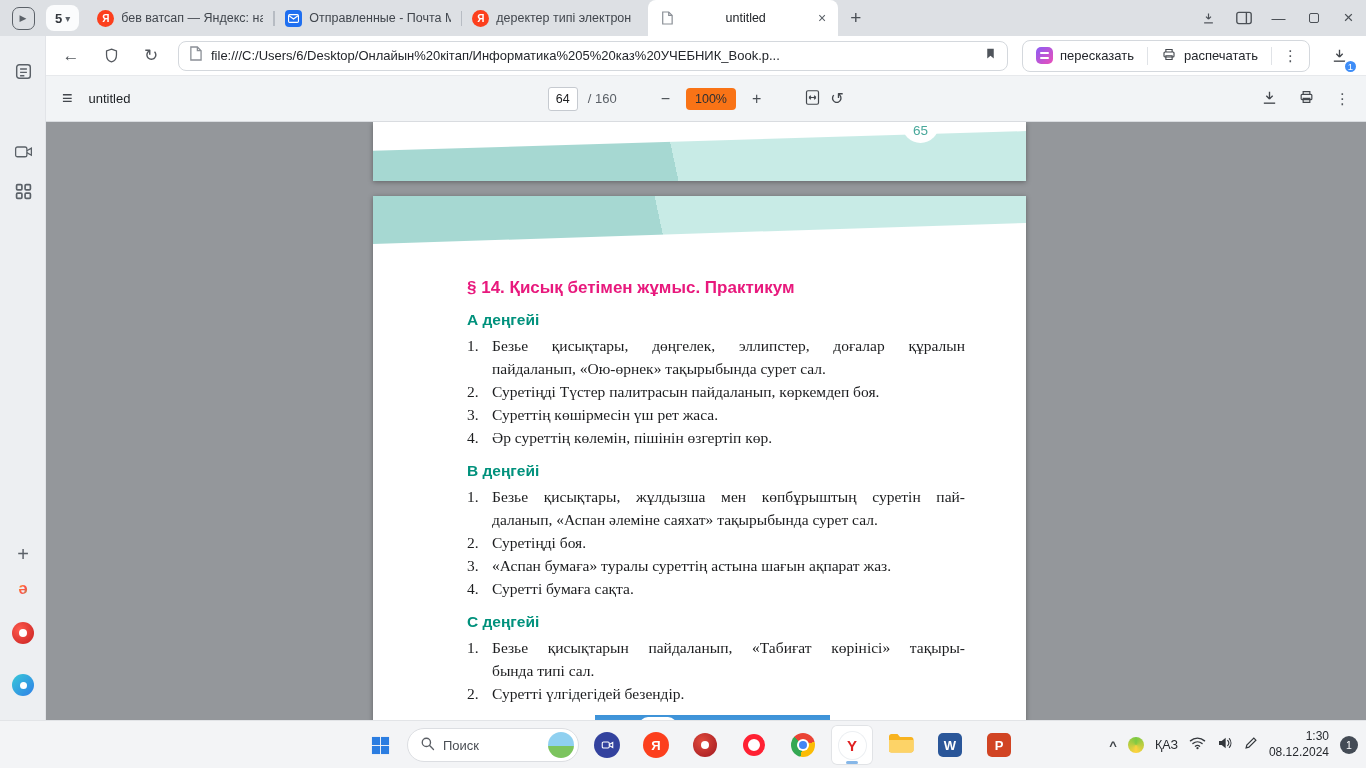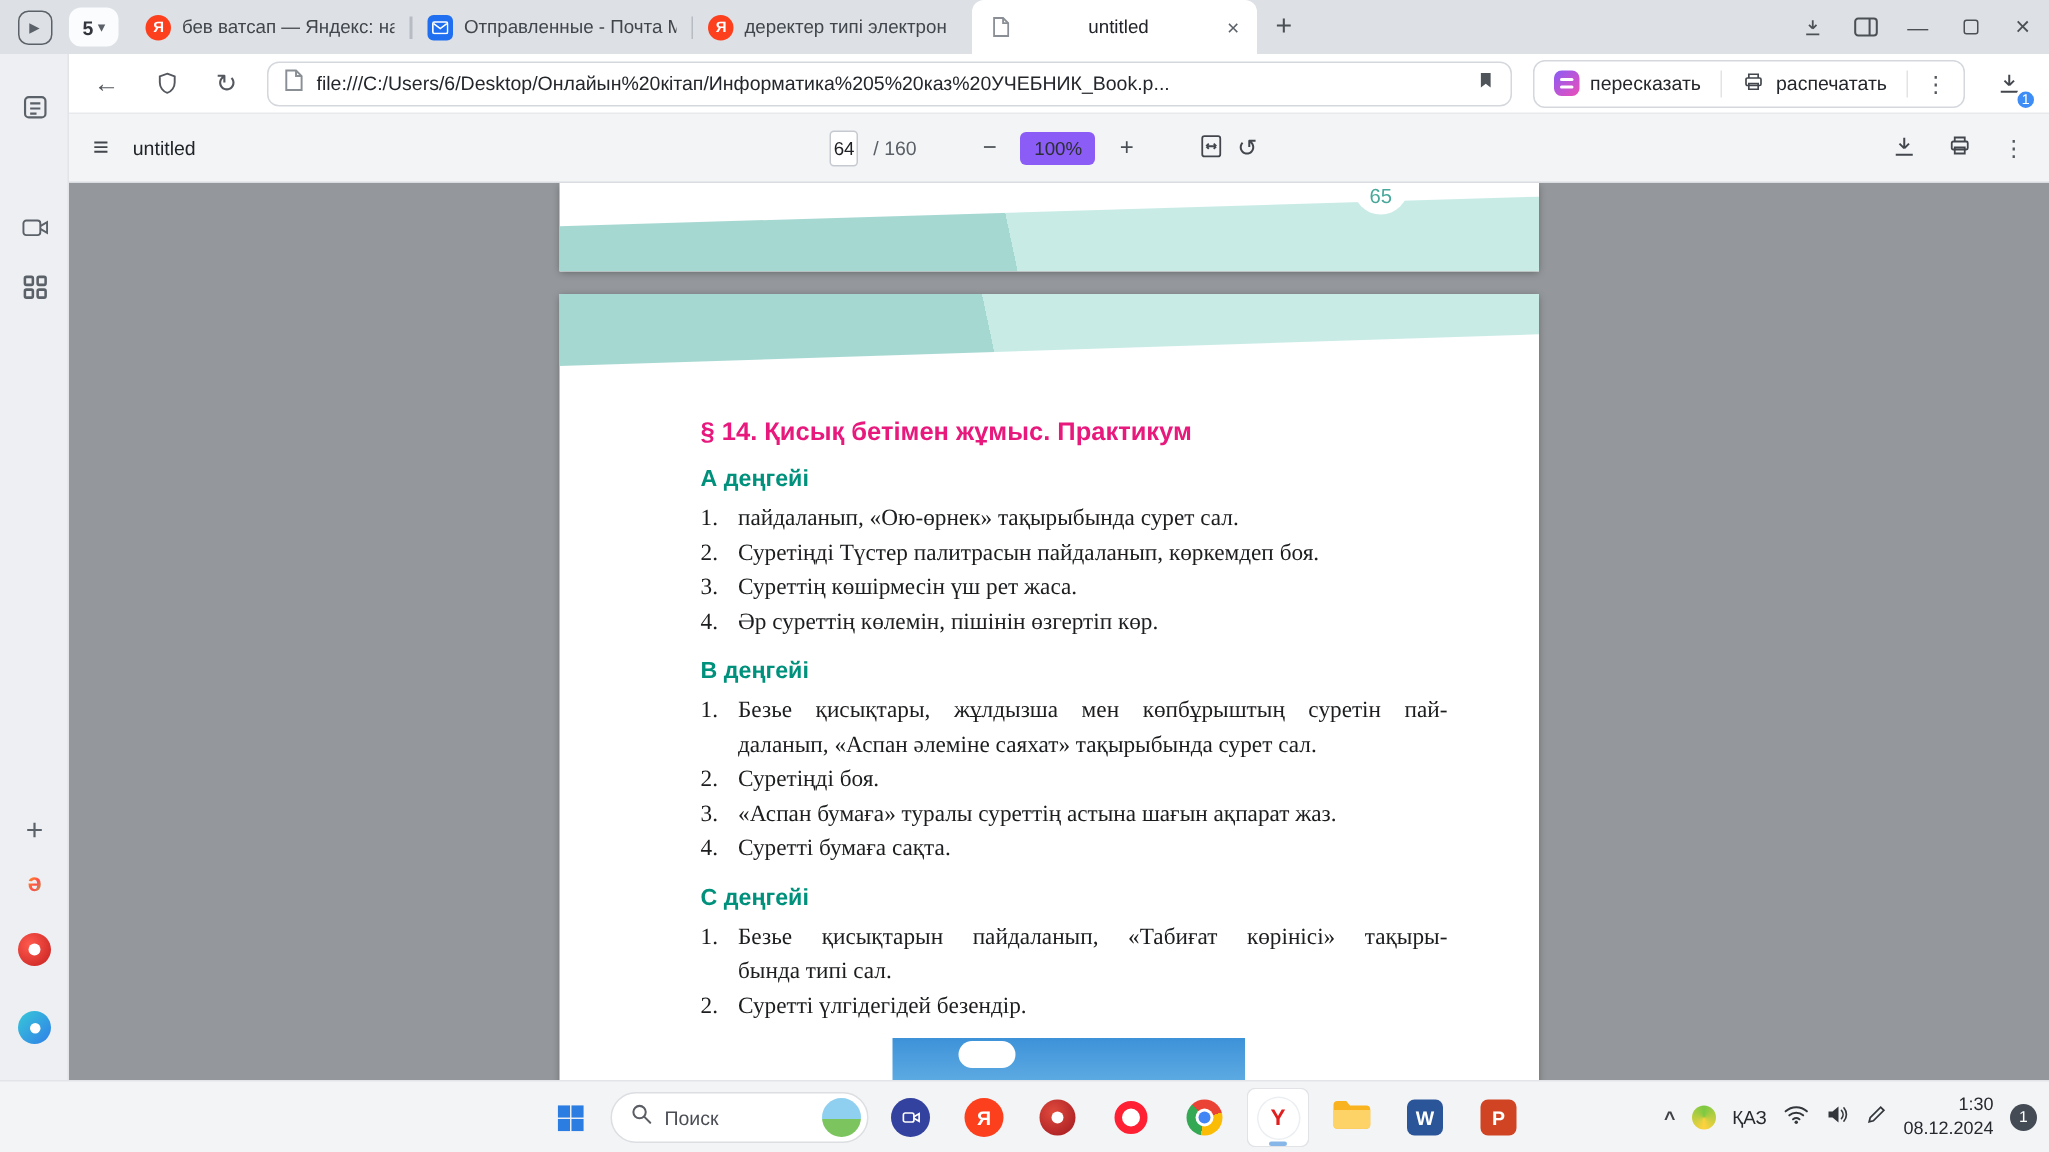--- a/index.html
+++ b/index.html
@@ -41,25 +41,25 @@
   .retellic { width:17px; height:17px; border-radius:5px; background:linear-gradient(135deg,#8a5cf5,#ec4fb8); display:flex; flex-direction:column; align-items:center; justify-content:center; gap:2.5px; flex:none; }
   .retellic i { display:block; width:9px; height:2px; background:#fff; border-radius:2px; }
   .dlbtn { position:relative; width:30px; height:30px; display:flex; align-items:center; justify-content:center; flex:none; }
   .dlbadge { position:absolute; bottom:-3px; right:-4px; background:#3e8df7; color:#fff; font-size:9.5px; min-width:15px; height:15px; border-radius:8px; display:flex; align-items:center; justify-content:center; border:2px solid #fff; }
 
   
   .pdftoolbar { position:absolute; top:76px; left:46px; width:1320px; height:46px; background:#f2f4f6; border-bottom:1px solid #d9dce0; display:flex; align-items:center; padding:0 16px; font-size:13px; color:#3c4045; }
   .burger { font-size:18px; color:#43474d; margin-right:16px; }
   .pdftitle { color:#202327; }
   .tcenter { margin:0 auto; display:flex; align-items:center; gap:10px; }
-  .page-input { width:19px; height:24px; border:1px solid #c6cad0; border-radius:3px; background:#fff; text-align:center; font-size:12.5px; color:#202124; font-family:inherit; }
+  .page-input { width:30px; height:24px; border:1px solid #c6cad0; border-radius:3px; background:#fff; text-align:center; font-size:12.5px; color:#202124; font-family:inherit; }
   .ptotal { color:#5a5f66; }
   .zspace { width:18px; }
   .zbtn { font-size:16px; color:#4a4f55; padding:0 6px; }
-  .zlevel { background:#8b5cf6; border-radius:4px; padding:4px 9px; font-size:12.5px; color:#2c2f33; }
+  .zlevel { background:#f97316; border-radius:4px; padding:4px 9px; font-size:12.5px; color:#2c2f33; }
   .tright { display:flex; align-items:center; gap:20px; }
   .rotate { font-size:16px; color:#43474d; }
 
   
   .sidebar { position:absolute; top:36px; left:0; width:46px; height:684px; background:#edeff2; border-right:1px solid #e2e4e8; }
   .sb-icon { position:absolute; left:10px; width:26px; height:26px; display:flex; align-items:center; justify-content:center; color:#5b6168; }
   .sb-plus { font-size:20px; }
   .sb-dots { font-size:16px; }
   .sb-az { font-weight:700; font-size:17px; background:linear-gradient(120deg,#ffb400,#ff4d4d 55%,#8bc34a); -webkit-background-clip:text; background-clip:text; color:transparent; }
   .sb-red { width:22px; height:22px; border-radius:50%; background:radial-gradient(circle at 35% 35%, #ff5a4e, #c61f1f); position:relative; }
@@ -316,20 +316,21 @@
     <div class="mpage">
       <div class="band2"></div>
       <div class="doccontent">
         <div class="doctitle">§ 14. Қисық бетімен жұмыс. Практикум</div>
 
         <div class="sechead">А деңгейі</div>
         <div class="doclist">
           <div class="ditem">
             <span class="num">1.</span>
             <span class="itxt">
+                <span class="jline">Безье қисықтары, дөңгелек, эллипстер, доғалар құралын</span>
                 <span class="tline">пайдаланып, «Ою-өрнек» тақырыбында сурет сал.</span>
               </span>
           </div>
           <div class="ditem">
             <span class="num">2.</span>
             <span class="itxt">
                 <span class="tline">Суретіңді Түстер палитрасын пайдаланып, көркемдеп боя.</span>
               </span>
           </div>
           <div class="ditem">

